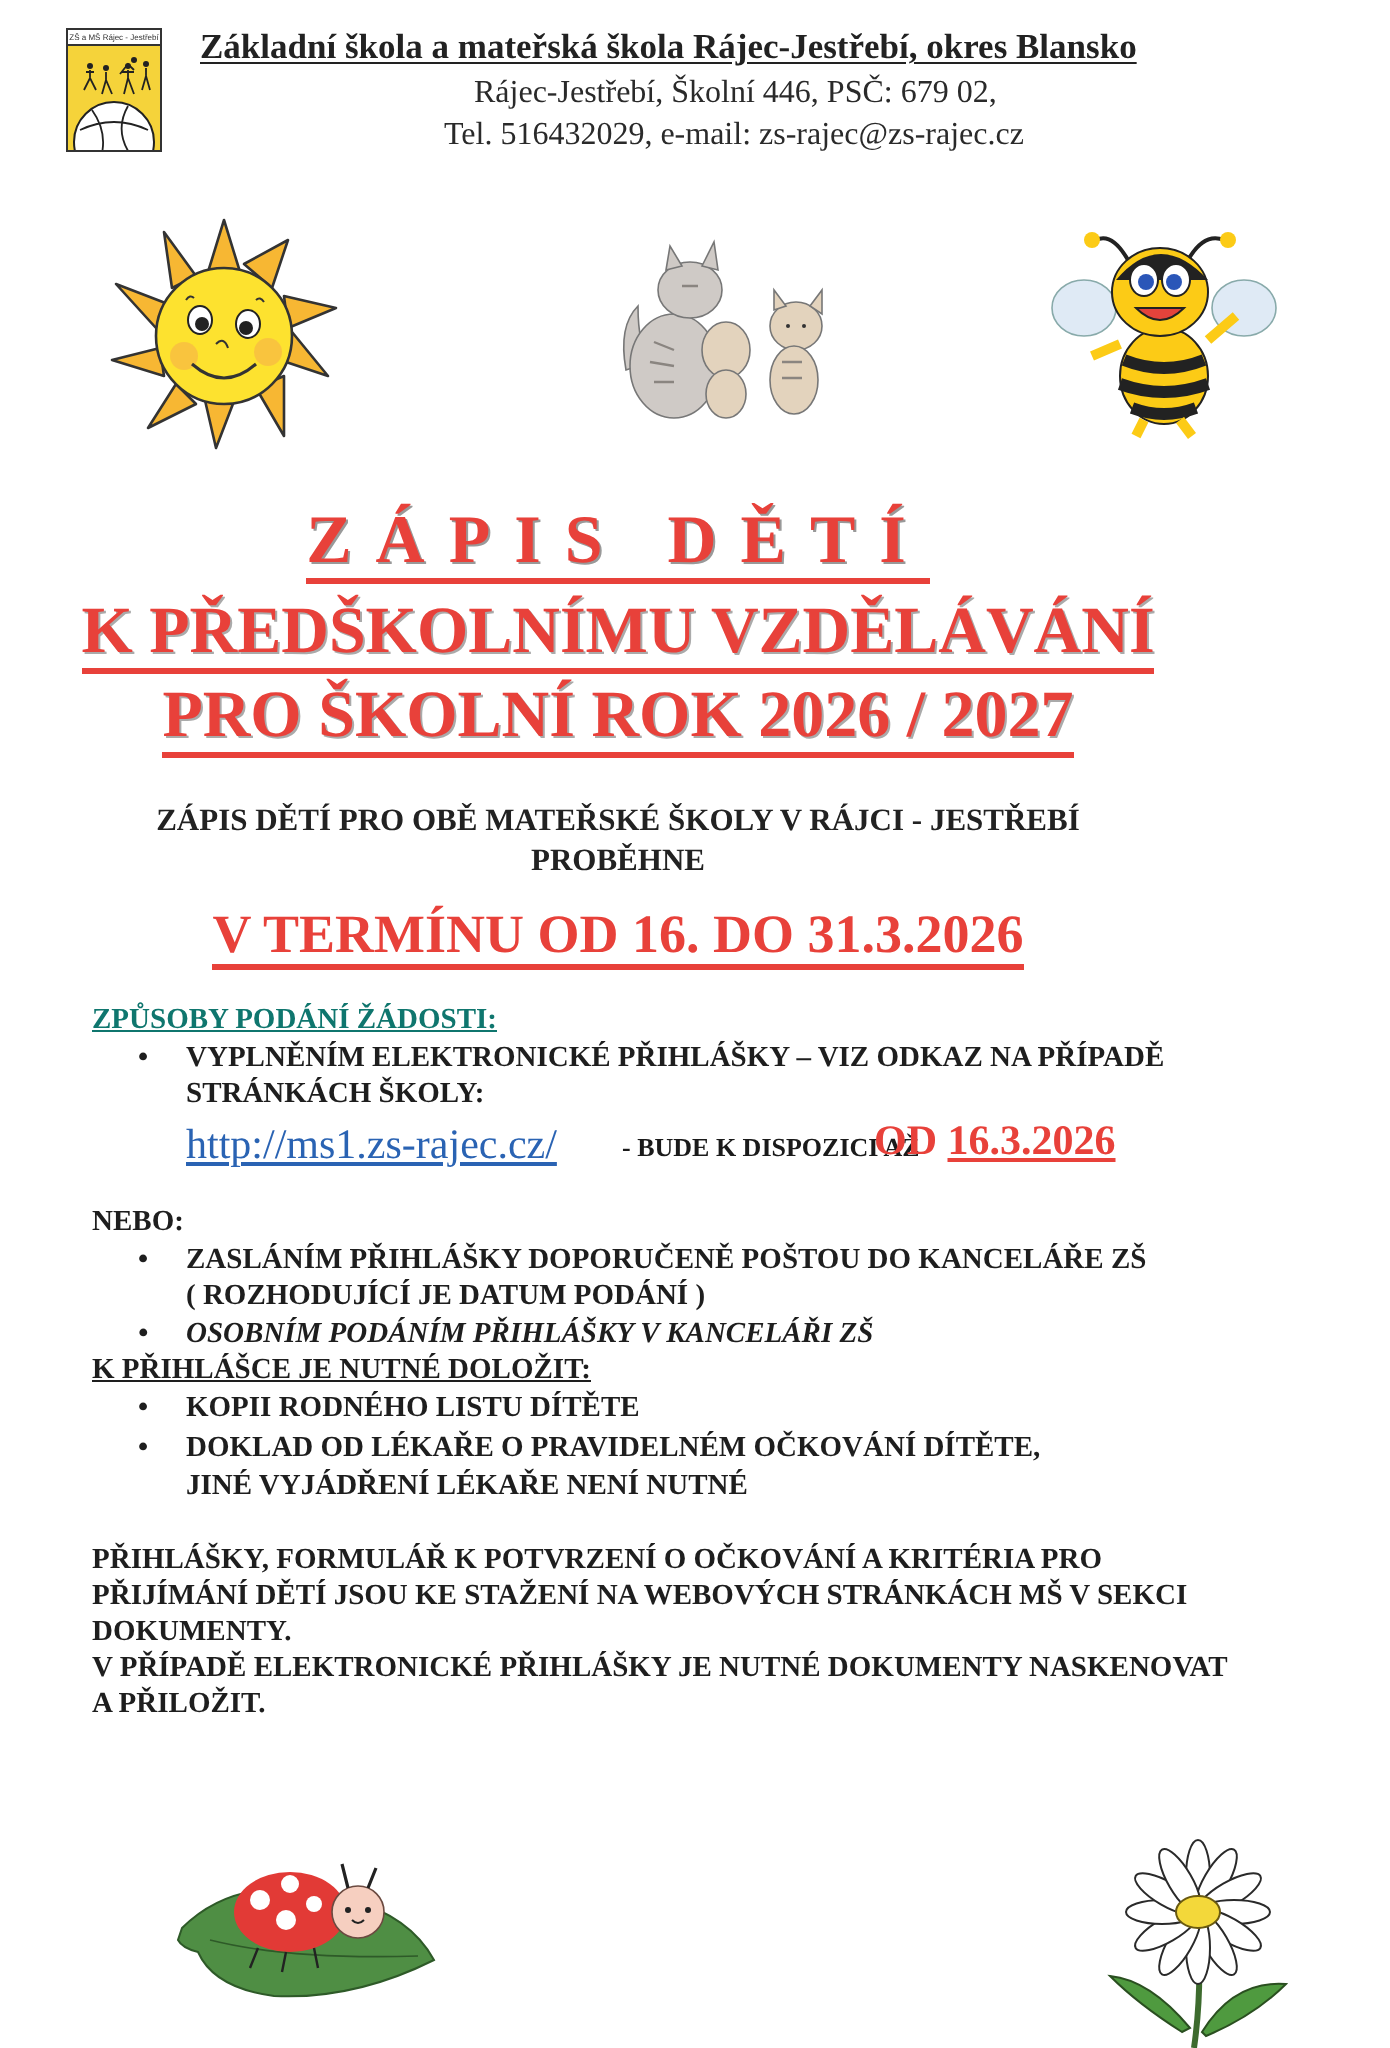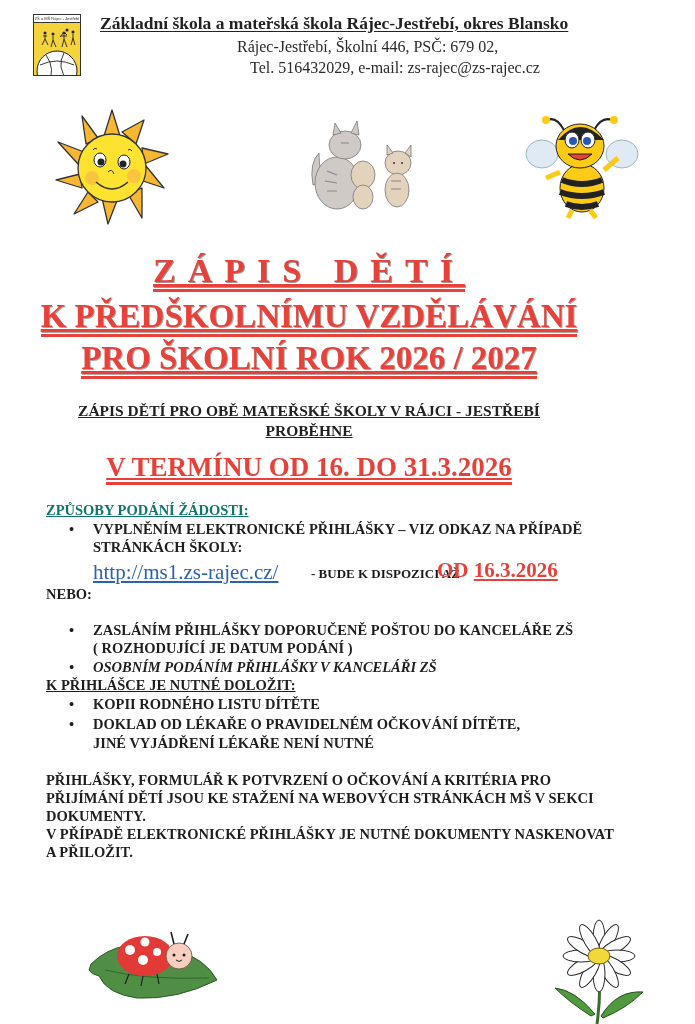--- a/index.html
+++ b/index.html
@@ -15,28 +15,28 @@
       left: 33px; top: 14px; width: 48px; height: 62px;
       border: 1px solid #333; background: #f5d33a; box-sizing: border-box; overflow: hidden;
     }
     .logo-band { height: 7px; background: #fff; border-bottom: 1px solid #333; font-size: 4px; font-family: "Liberation Sans", sans-serif; text-align: center; line-height: 7px; color:#333;}
     .hdr-title {
       left: 100px; top: 13px; font-size: 17.5px; font-weight: bold;
       text-decoration: underline; text-underline-offset: 2px; white-space: nowrap; color: #222;
     }
     .hdr-line { font-size: 16px; white-space: nowrap; color: #2a2a2a; }
     .hdr-addr { left: 237px; top: 38px; }
-    .hdr-tel { left: 222px; top: 59px; margin-left: 28px; }
+    .hdr-tel { left: 222px; top: 59px; }
 
     
     .clip { }
 
     
     .red { color: #e8413a; }
-    .title-block { left: 0; width: 618px; text-align: center; text-decoration: underline; }
+    .title-block { left: 0; width: 618px; text-align: center; }
     .t1 {
       top: 252px; font-size: 34px; font-weight: bold; letter-spacing: 12px;
       text-shadow: 1px 1px 0 #999;
     }
     .t1 span { border-bottom: 3px solid #e8413a; padding-bottom: 0px; }
     .t2 { top: 298px; font-size: 33px; font-weight: bold; text-shadow: 1px 1px 0 #aaa; }
     .t3 { top: 340px; font-size: 33px; font-weight: bold; text-shadow: 1px 1px 0 #aaa; }
     .t2 span, .t3 span { border-bottom: 3px solid #e8413a; }
 
     .sub { top: 401px; font-size: 15.5px; font-weight: bold; line-height: 20px; color:#222; }
@@ -163,21 +163,21 @@
 <div class="abs sec-head-red">ZPŮSOBY PODÁNÍ ŽÁDOSTI:</div>
 <div class="abs body-text bullet" style="left:93px; top:521px;">VYPLNĚNÍM ELEKTRONICKÉ PŘIHLÁŠKY – VIZ ODKAZ NA PŘÍPADĚ</div>
 <div class="abs body-text" style="left:93px; top:539px;">STRÁNKÁCH ŠKOLY:</div>
 <a class="abs link" href="#">http://ms1.zs-rajec.cz/</a>
 <div class="abs avail">- BUDE K DISPOZICI AŽ</div>
 <div class="abs od">
   <span>OD</span>
   <span class="od-date">16.3.2026</span>
 </div>
 
-<div class="abs body-text" style="left:46px; top:586px;">NEBO:</div>
+<div class="abs body-text" style="left:46px; top:603px;">NEBO:</div>
 <div class="abs body-text bullet" style="left:93px; top:622px;">ZASLÁNÍM PŘIHLÁŠKY DOPORUČENĚ POŠTOU DO KANCELÁŘE ZŠ</div>
 <div class="abs body-text" style="left:93px; top:640px;">( ROZHODUJÍCÍ JE DATUM PODÁNÍ )</div>
 <div class="abs body-text bullet" style="left:93px; top:659px;font-style:italic;">OSOBNÍM PODÁNÍM PŘIHLÁŠKY V KANCELÁŘI ZŠ</div>
 
 <div class="abs body-text u" style="left:46px; top:677px;">K PŘIHLÁŠCE JE NUTNÉ DOLOŽIT:</div>
 <div class="abs body-text bullet" style="left:93px; top:696px;">KOPII RODNÉHO LISTU DÍTĚTE</div>
 <div class="abs body-text bullet" style="left:93px; top:716px;">DOKLAD OD LÉKAŘE O PRAVIDELNÉM OČKOVÁNÍ DÍTĚTE,</div>
 <div class="abs body-text" style="left:93px; top:735px;">JINÉ VYJÁDŘENÍ LÉKAŘE NENÍ NUTNÉ</div>
 
 <div class="abs body-text" style="left:46px; top:772px;">PŘIHLÁŠKY, FORMULÁŘ K POTVRZENÍ  O OČKOVÁNÍ A KRITÉRIA PRO</div>

